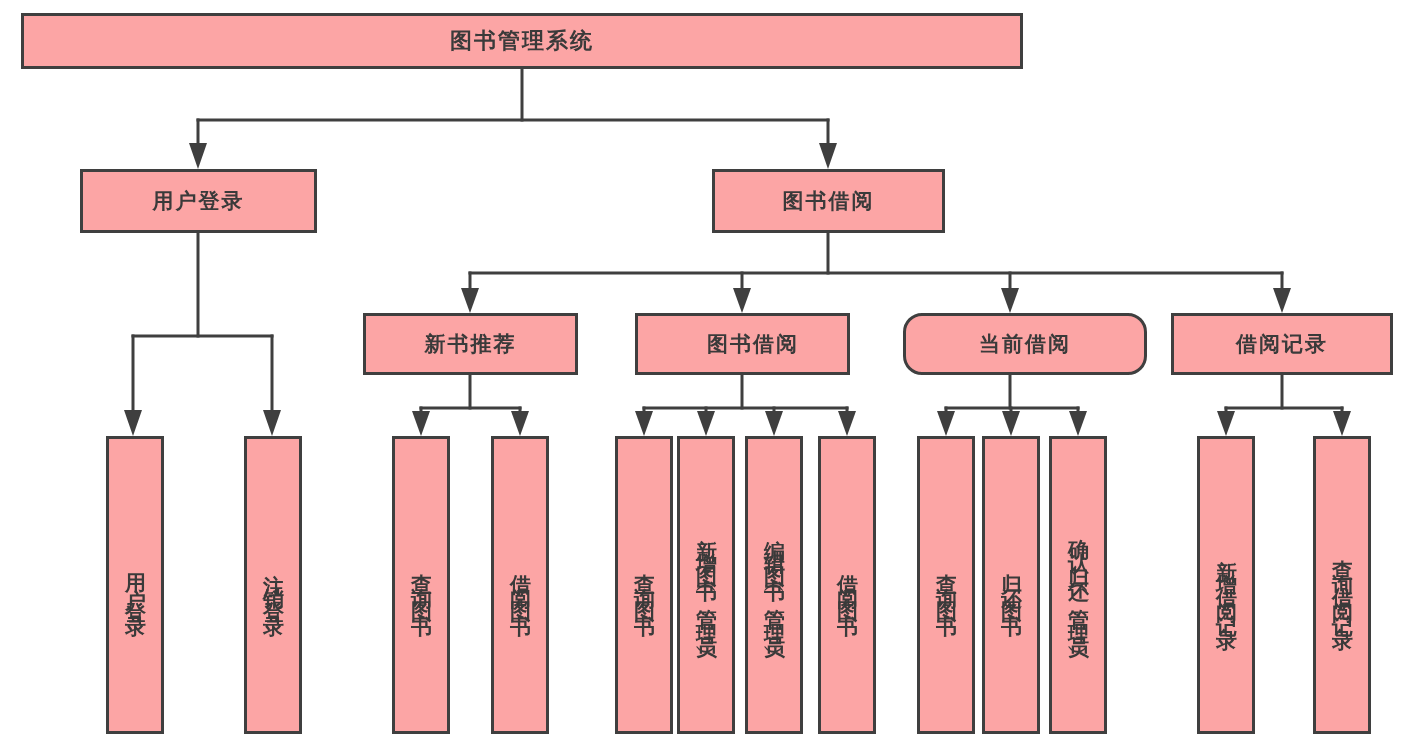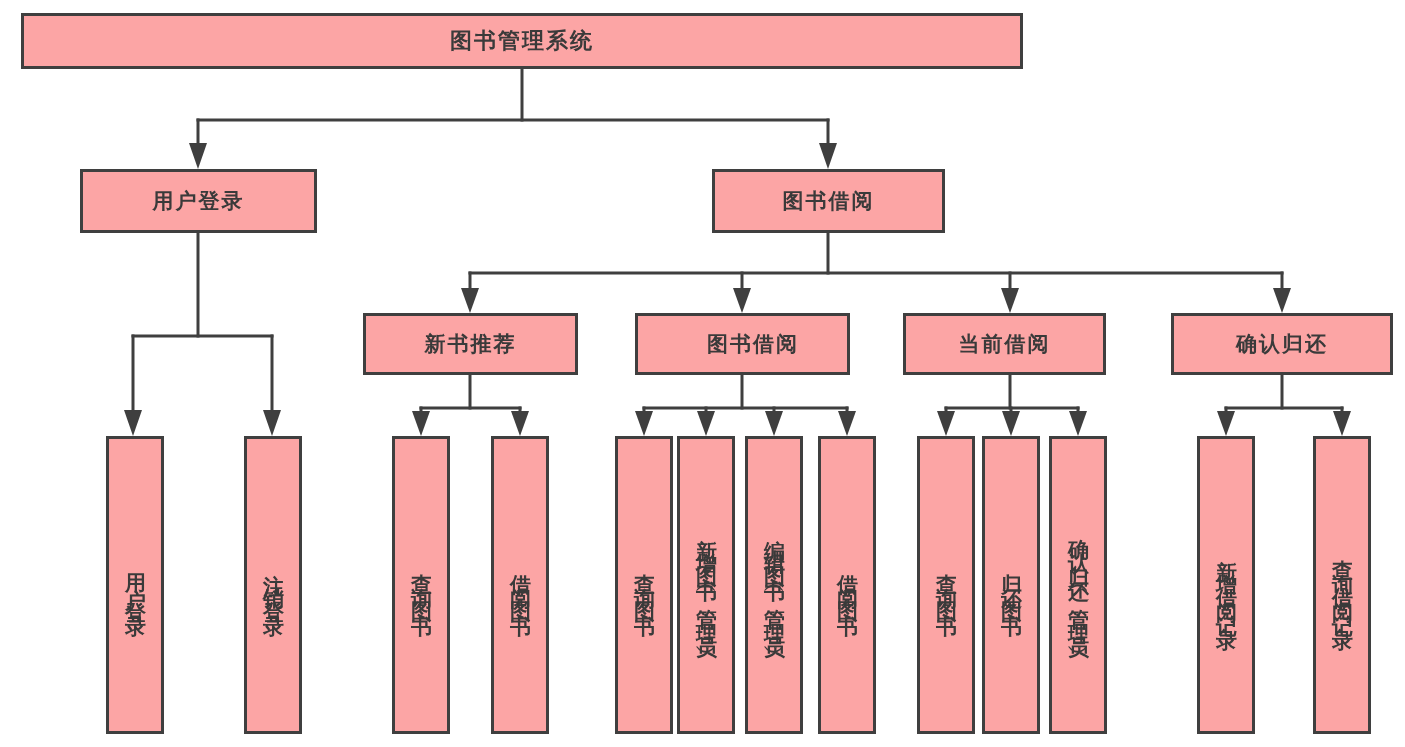--- a/index.html
+++ b/index.html
@@ -126,25 +126,25 @@
   <div class="node hnode lv2" style="left:712px;width:233px;">
     <span>图书借阅</span>
   </div>
 
   <div class="node hnode lv3" style="left:363px;width:215px;">
     <span>新书推荐</span>
   </div>
   <div class="node hnode lv3" style="left:635px;width:215px;padding-left:21px;">
     <span>图书借阅</span>
   </div>
-  <div class="node hnode lv3" style="left:903px;width:203px;">
+  <div class="node hnode lv3" style="left:903px;width:244px;border-radius:19px;">
     <span>当前借阅</span>
   </div>
   <div class="node hnode lv3" style="left:1171px;width:222px;">
-    <span>确认归还</span>
+    <span>借阅记录</span>
   </div>
 
   <div class="node vnode" style="left:106px;">
     <span class="vtext">用户登录</span>
   </div>
   <div class="node vnode" style="left:244px;">
     <span class="vtext">注销登录</span>
   </div>
 
   <div class="node vnode" style="left:392px;">

